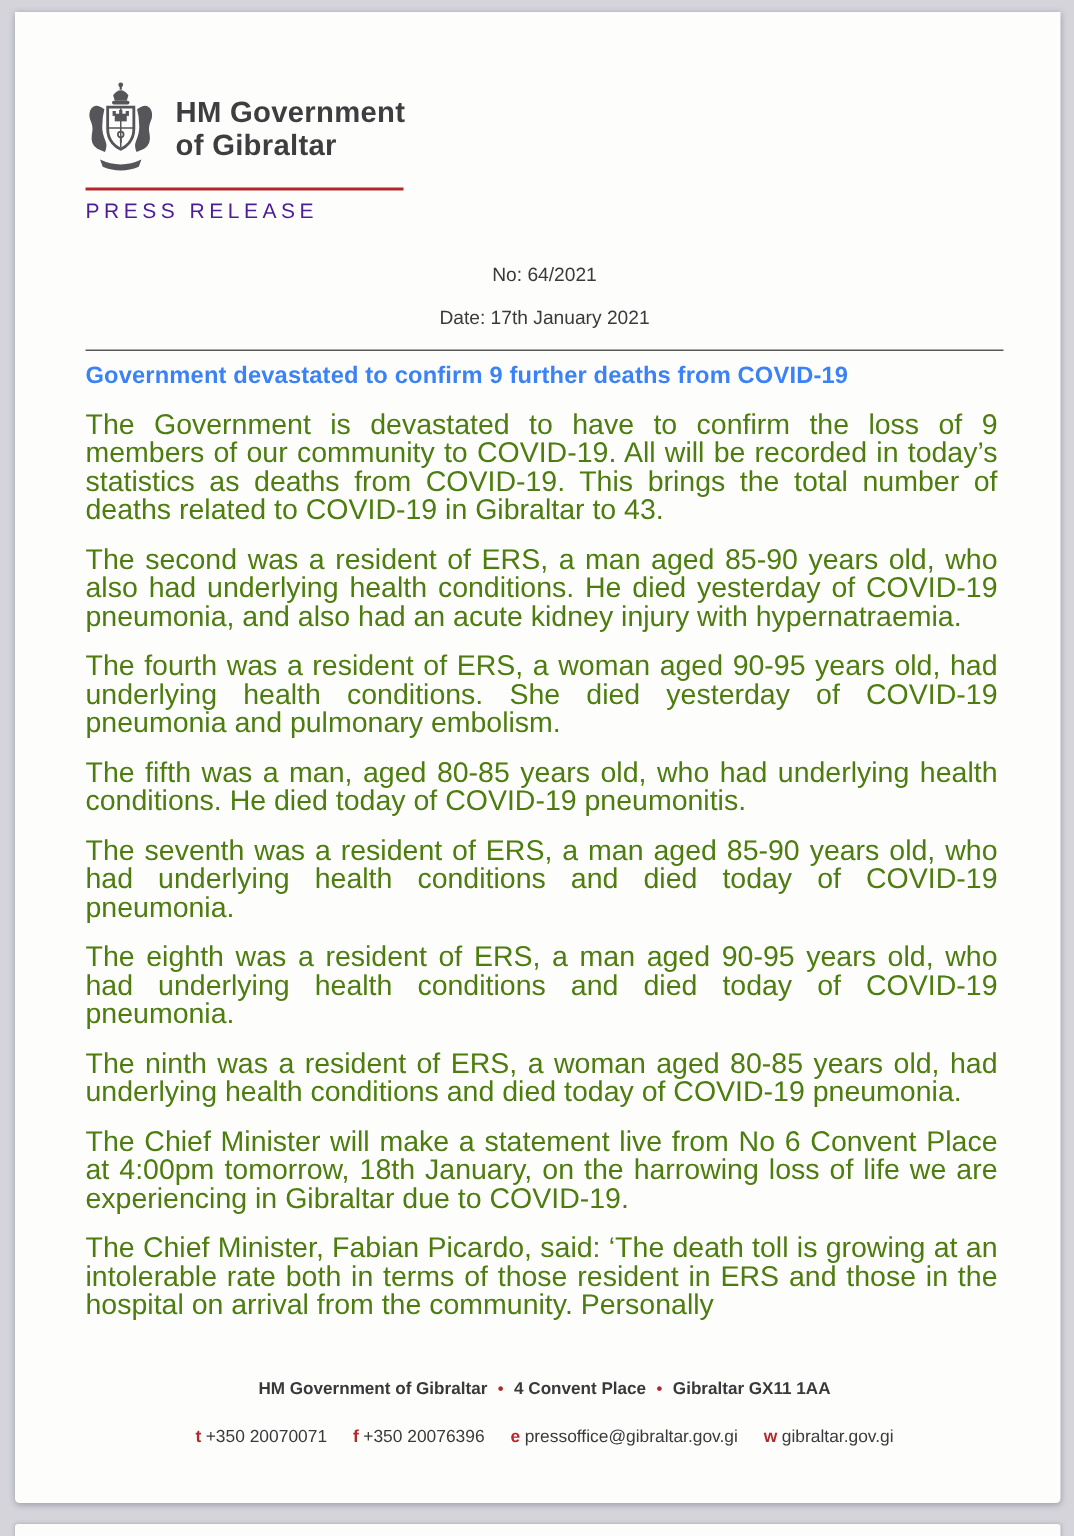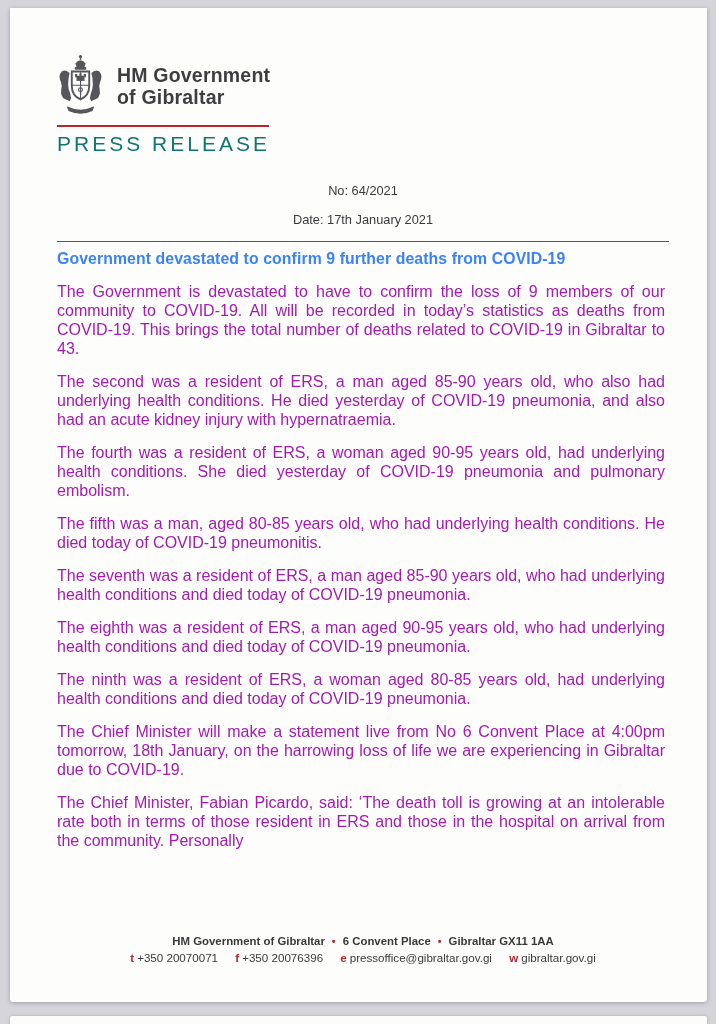--- a/index.html
+++ b/index.html
@@ -37,55 +37,55 @@
   .crest { width: 47px; height: 64px; flex: 0 0 auto; display: block; }
   .org-name {
     margin-left: 13px;
     font-size: 19.5px; font-weight: 700;
     color: #3e3e41; line-height: 22.5px;
     letter-spacing: 0.2px;
   }
   .red-rule { margin-top: 7px; width: 212px; height: 2px; background: #b3282d; }
   .doc-kind {
     margin-top: 5px;
-    font-size: 21px; font-weight: 400;
-    letter-spacing: 3px; color: #0f766e;
+    font-size: 14px; font-weight: 400;
+    letter-spacing: 3px; color: #4c1d95;
   }
 
   
   .meta { margin-top: 27px; text-align: center; }
   .meta p { margin: 0 0 14px 0; font-size: 12.8px; color: #3a3a3c; }
 
   .title-rule {
     border: none; border-top: 1px solid #58585a;
     margin: 4px 0 0 0; width: 100%;
   }
   h1.headline {
     margin: 8px 0 0 0;
     font-size: 15.8px; font-weight: 700;
     color: #3b82f6; letter-spacing: 0.1px;
   }
 
   
   .body-text { margin-top: 3px; }
   .body-text p {
     margin: 14px 4px 0 0;
-    font-size: 16px; line-height: 19px;
-    color: #a21caf;
+    font-size: 19px; line-height: 19px;
+    color: #4d7c0f;
     text-align: justify;
   }
 
   
   .page-footer {
     position: absolute; left: 0; right: 0; bottom: 38px;
     text-align: center;
   }
   .footer-line1 { font-size: 11.4px; font-weight: 700; color: #39393b; }
   .footer-line1 .dot { color: #b3282d; padding: 0 7px; font-size: 11px; }
-  .footer-line2 { margin-top: 4px; font-size: 11.6px; color: #3a3a3c; }
+  .footer-line2 { margin-top: 19px; font-size: 11.6px; color: #3a3a3c; }
   .contact { margin: 0 7px; white-space: nowrap; }
   .contact .prefix { color: #b3282d; font-weight: 700; margin-right: 3px; }
 </style>
 </head>
 <body>
 
 <div class="canvas">
   <div class="page">
     <div class="content">
 
@@ -142,21 +142,21 @@
         <p>The fifth was a man, aged 80-85 years old, who had underlying health conditions. He died today of COVID-19 pneumonitis.</p>
         <p>The seventh was a resident of ERS, a man aged 85-90 years old, who had underlying health conditions and died today of COVID-19 pneumonia.</p>
         <p>The eighth was a resident of ERS, a man aged 90-95 years old, who had underlying health conditions and died today of COVID-19 pneumonia.</p>
         <p>The ninth was a resident of ERS, a woman aged 80-85 years old, had underlying health conditions and died today of COVID-19 pneumonia.</p>
         <p>The Chief Minister will make a statement live from No 6 Convent Place at 4:00pm tomorrow, 18th January, on the harrowing loss of life we are experiencing in Gibraltar due to COVID-19.</p>
         <p>The Chief Minister, Fabian Picardo, said: ‘The death toll is growing at an intolerable rate both in terms of those resident in ERS and those in the hospital on arrival from the community. Personally</p>
       </div>
 
       <footer class="page-footer">
         <div class="footer-line1">
-          <span>HM Government of Gibraltar</span><span class="dot">•</span><span>6 Convent Place</span><span class="dot">•</span><span>Gibraltar GX11 1AA</span>
+          <span>HM Government of Gibraltar</span><span class="dot">•</span><span>4 Convent Place</span><span class="dot">•</span><span>Gibraltar GX11 1AA</span>
         </div>
         <div class="footer-line2">
           <span class="contact"><span class="prefix">t</span><span>+350 20070071</span></span>
           <span class="contact"><span class="prefix">f</span><span>+350 20076396</span></span>
           <span class="contact"><span class="prefix">e</span><span>pressoffice@gibraltar.gov.gi</span></span>
           <span class="contact"><span class="prefix">w</span><span>gibraltar.gov.gi</span></span>
         </div>
       </footer>
 
     </div>

